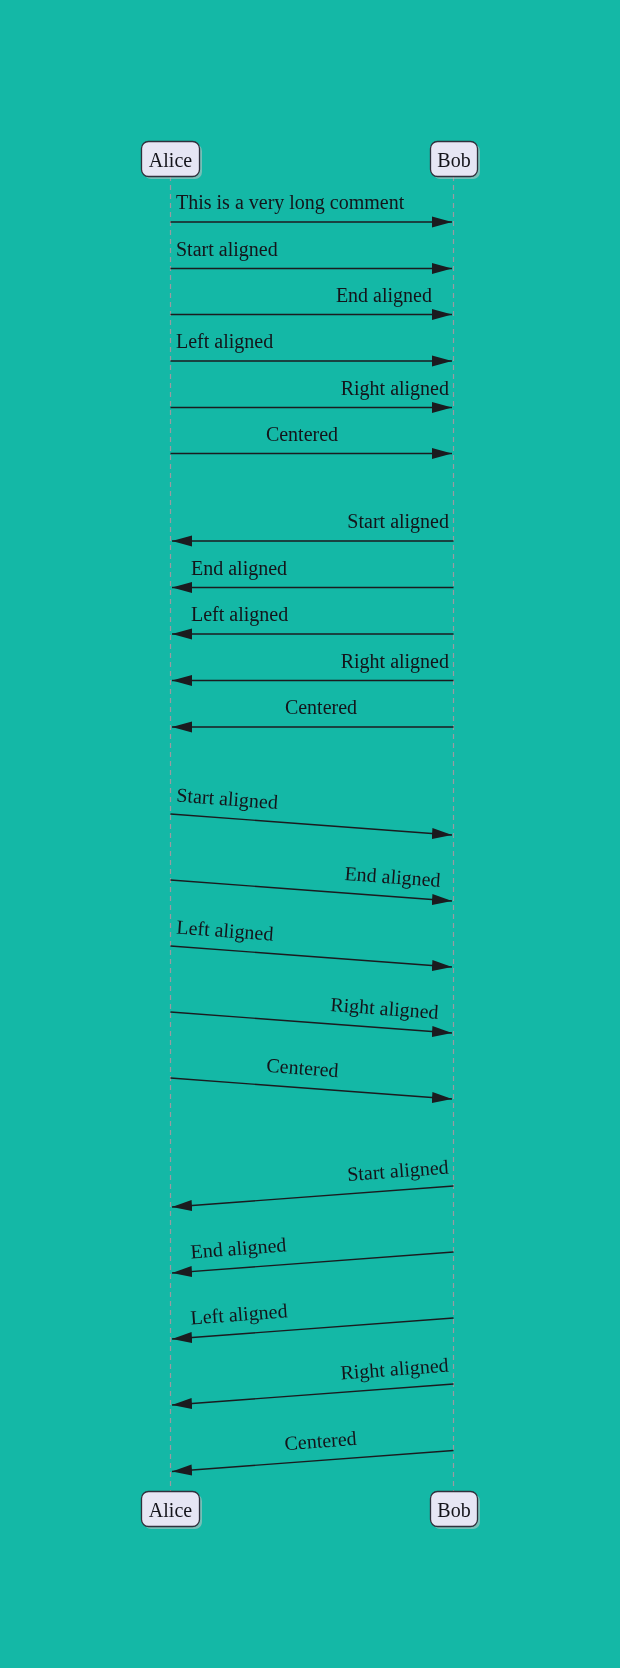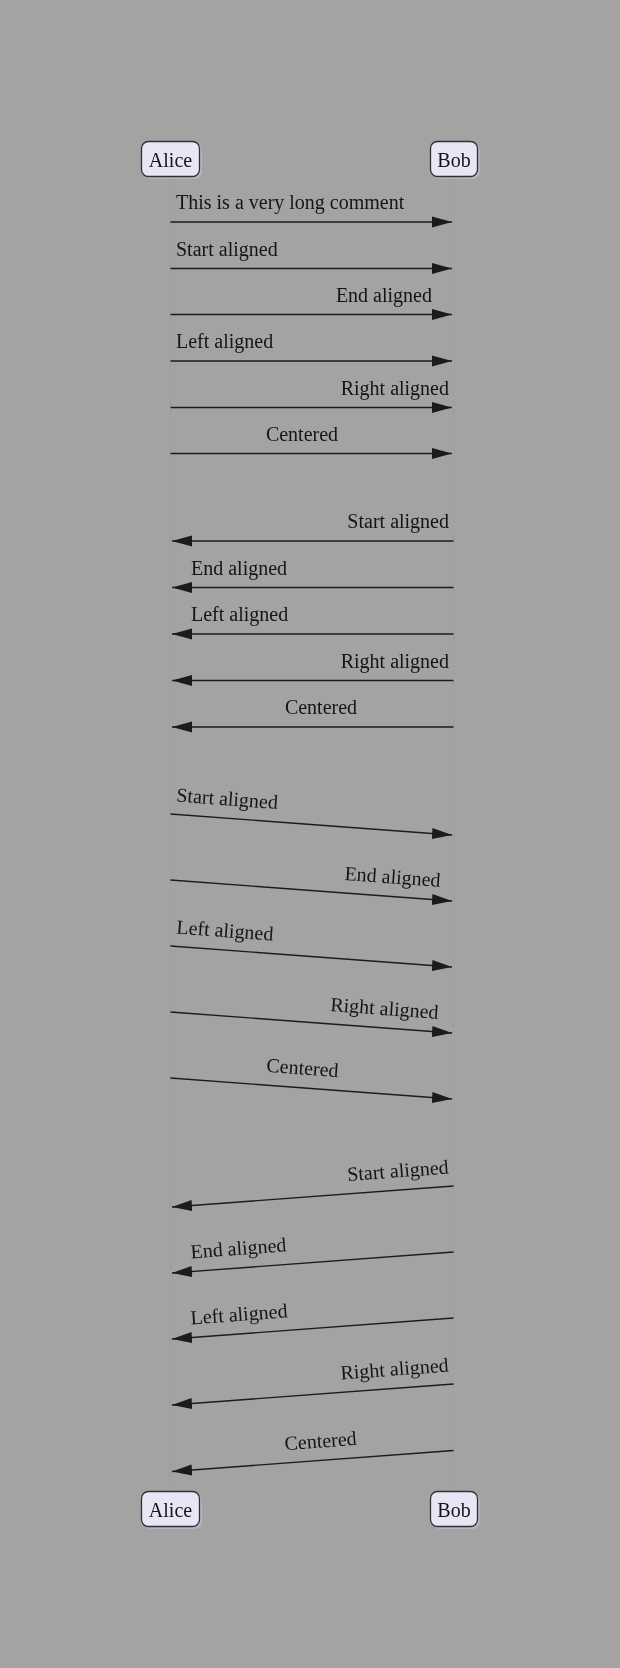--- a/index.html
+++ b/index.html
@@ -1,20 +1,20 @@
 <!DOCTYPE html>
 <html><head>
 <meta charset="utf-8">
 <style>
   html, body { margin: 0; padding: 0; background: #ffffff; }
   .page {
     position: relative;
     width: 620px;
     height: 1668px;
-    background: #a3a3a3;
+    background: #14b8a6;
     overflow: hidden;
   }
   svg { display: block; }
   .actor-box {
     fill: #e6e6f4;
     stroke: #30303c;
     stroke-width: 1.3;
   }
   .actor-shadow {
     fill: #c4c4c4;

